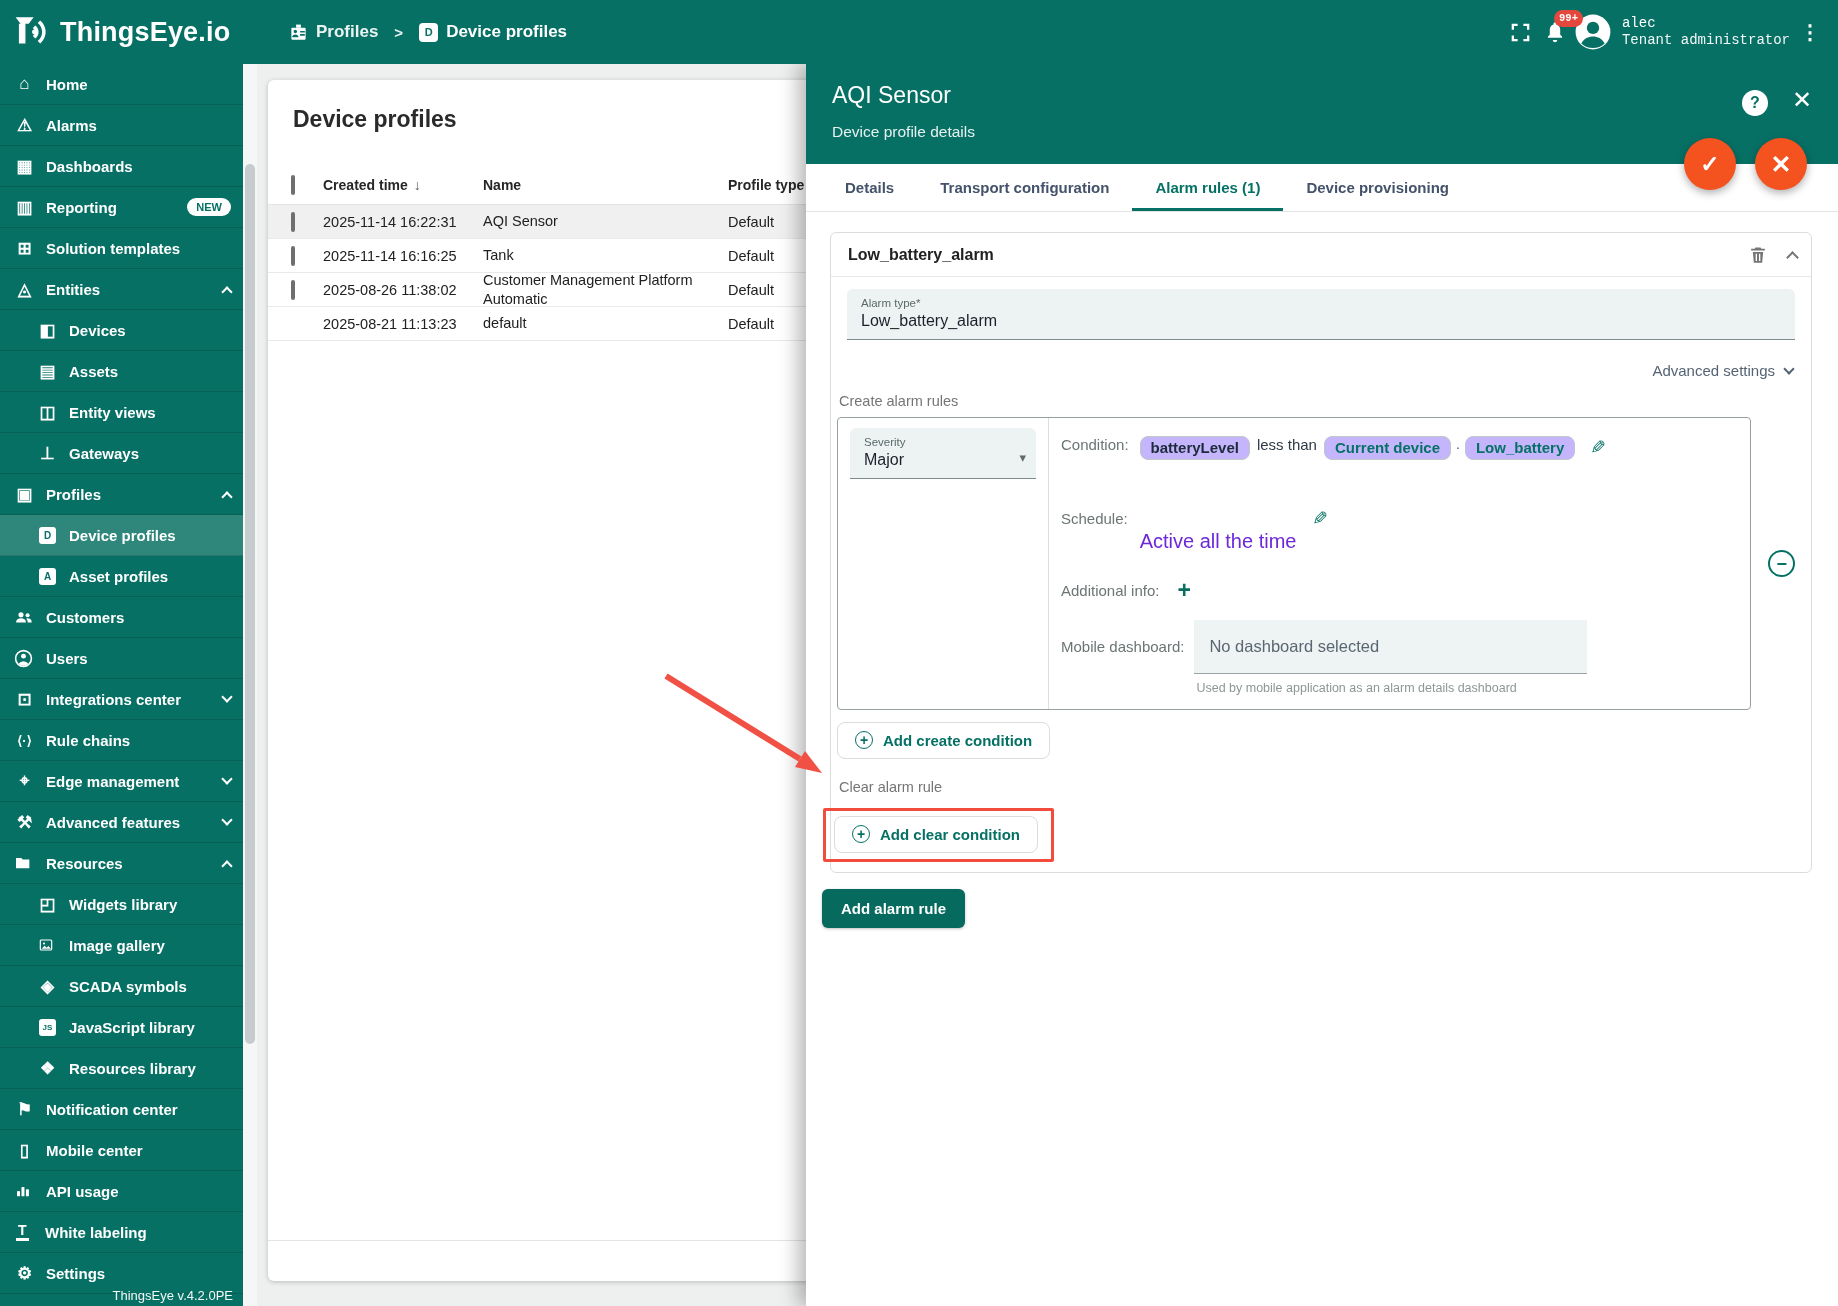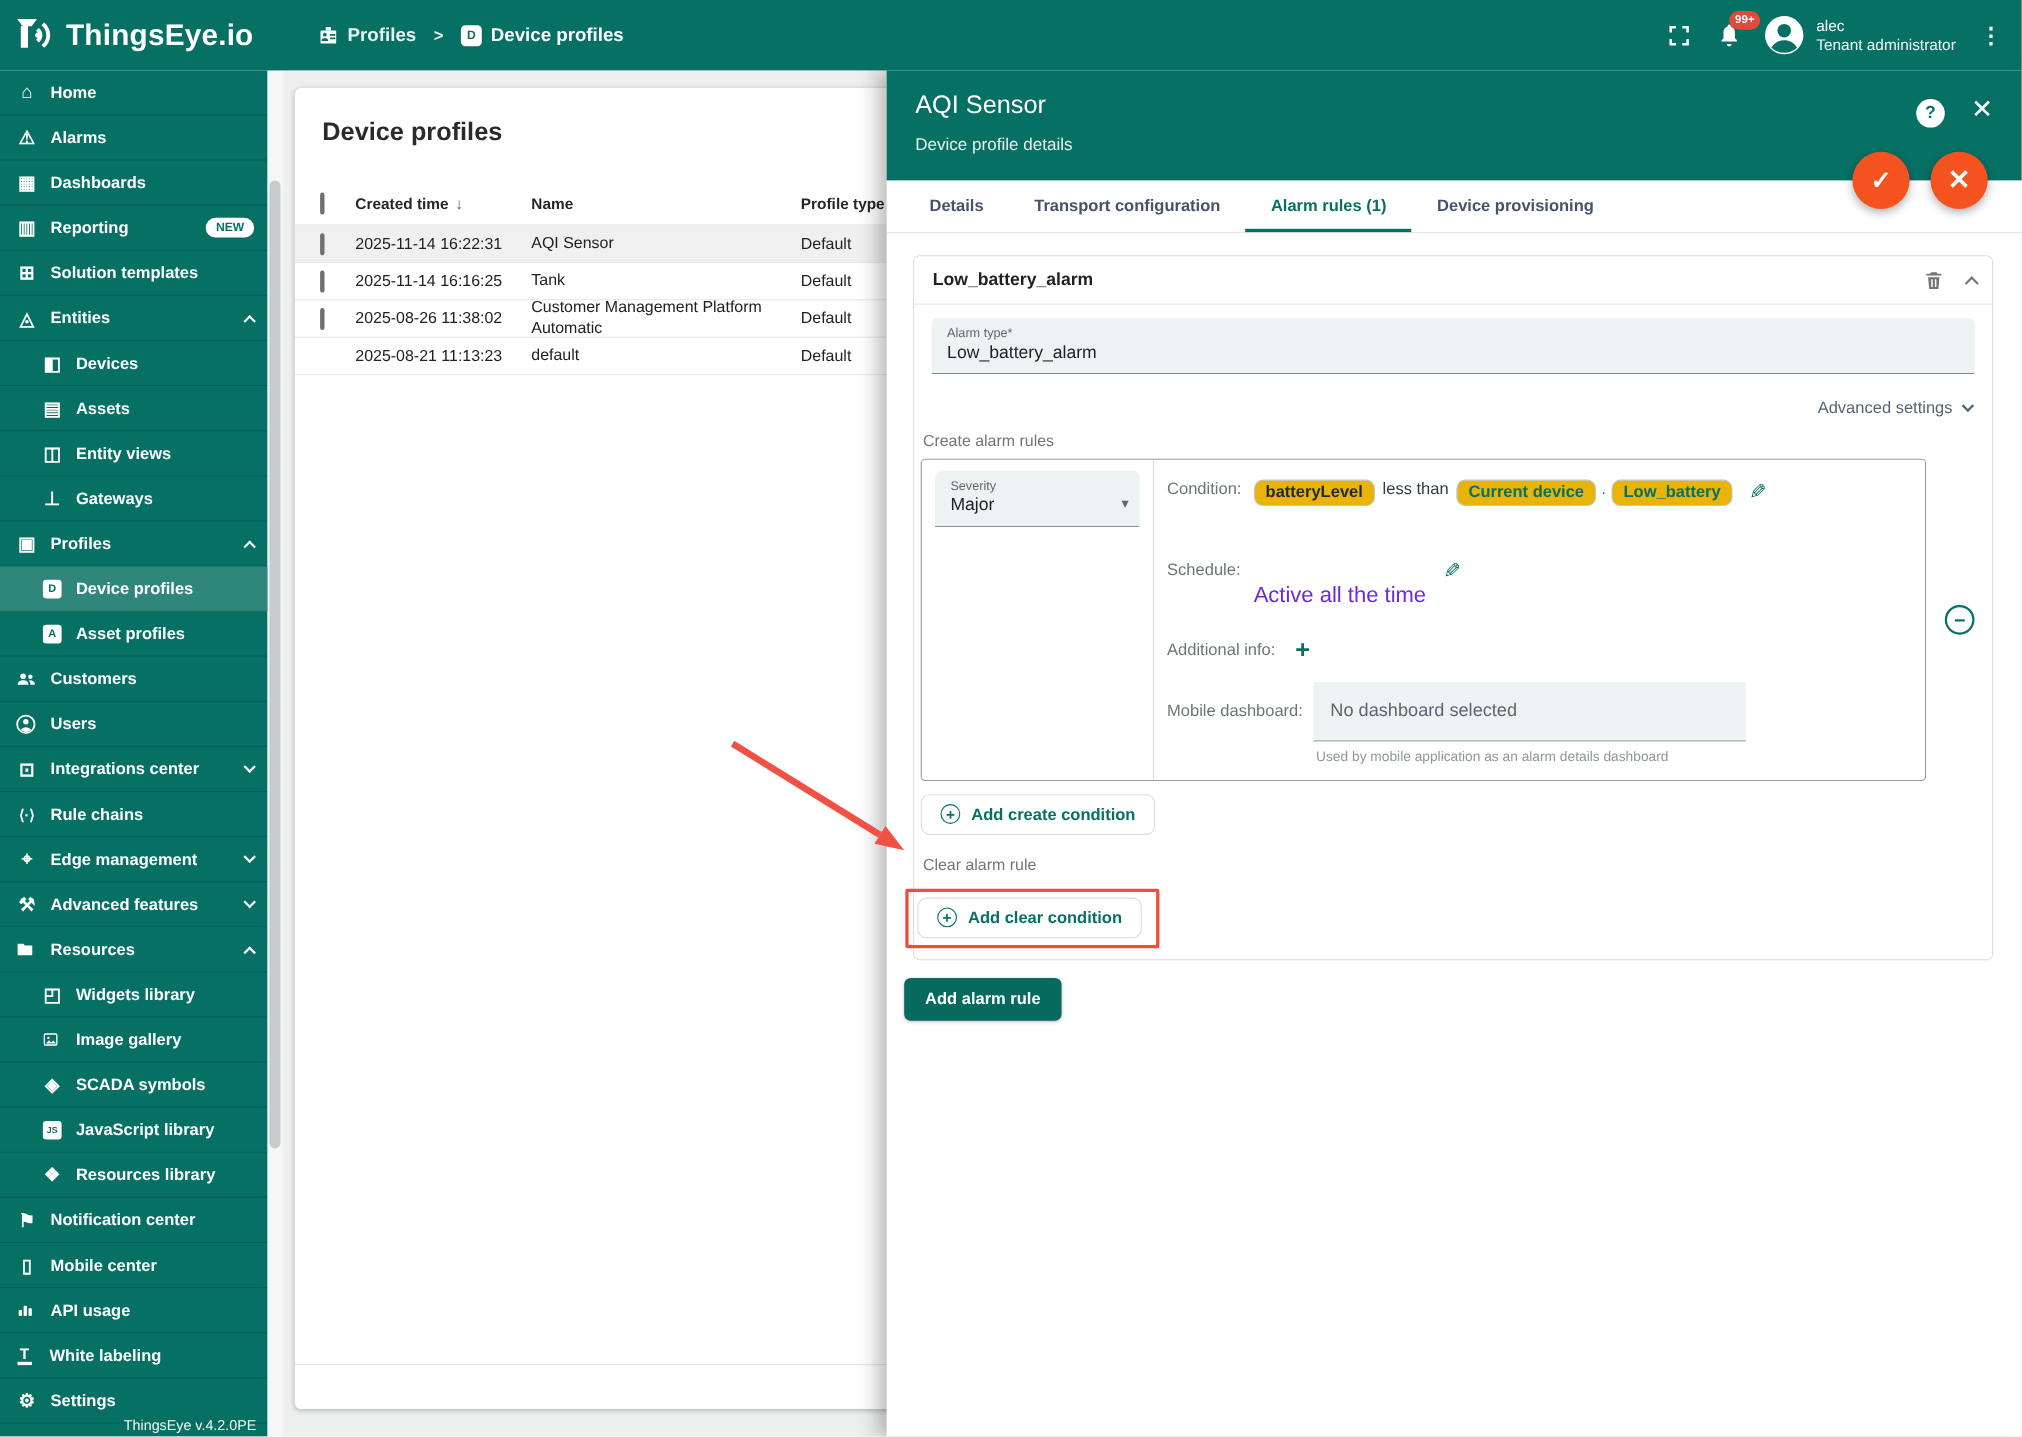--- a/index.html
+++ b/index.html
@@ -9,21 +9,21 @@
   
   .topbar { position:absolute; left:0; top:0; width:1838px; height:64px; background:#077065; display:flex; align-items:center; color:#fff; z-index:30; }
   .logo-wrap { width:243px; display:flex; align-items:center; gap:8px; padding-left:12px; }
   .logo-text { font-size:27px; font-weight:700; letter-spacing:.2px; }
   .crumb { display:flex; align-items:center; gap:10px; margin-left:46px; font-size:17px; }
   .crumb-item { display:flex; align-items:center; gap:8px; cursor:pointer; }
   .crumb-sep { font-size:15px; font-weight:700; opacity:.9; margin:0 6px; }
   .mini-badge { width:19px; height:19px; background:#fff; color:#077065; border-radius:4px; font-size:11px; font-weight:700; display:flex; align-items:center; justify-content:center; }
   .crumb-l1 { font-weight:600; opacity:.92; }
   .crumb-l2 { font-weight:700; }
-  .topbar-right { margin-left:auto; display:flex; align-items:center; gap:16px; padding-right:18px; }
+  .topbar-right { margin-left:auto; display:flex; align-items:center; gap:4px; padding-right:18px;font-family:Liberation Mono, monospace; }
   .icon-btn { position:relative; width:30px; height:30px; display:flex; align-items:center; justify-content:center; cursor:pointer; }
   .notif-badge { position:absolute; top:-7px; right:-13px; background:#e4483c; color:#fff; font-size:10.5px; font-weight:700; border-radius:10px; padding:3px 5px; line-height:1; }
   .user-chip { display:flex; align-items:center; gap:10px; cursor:pointer; }
   .user-text { display:flex; flex-direction:column; line-height:1.25; }
   .user-name { font-size:14px; }
   .user-role { font-size:14px; opacity:.95; }
   .kebab { font-size:20px; font-weight:700; letter-spacing:0; margin-left:6px; cursor:pointer; }
 
   
   .sidebar { position:absolute; left:0; top:64px; width:243px; bottom:0; background:#077065; color:#fff; z-index:20; }
@@ -96,21 +96,21 @@
   .section-label { font-size:14.5px; color:#757575; margin:14px 0 8px 2px; }
 
   .rule-row { display:flex; align-items:center; }
   .rule-box { width:926px; border:1px solid #97a0a0; border-radius:4px; display:flex; min-height:247px; background:#fff; }
   .sev-col { width:211px; border-right:1px solid #d9dede; padding:10px 12px; }
   .sev-field { position:relative; padding-right:26px; }
   .sev-arrow { position:absolute; right:10px; top:22px; color:#5f6a6a; font-size:13px; }
   .rule-col { flex:1; padding:18px 16px 14px 12px; }
   .cond-row { display:flex; align-items:flex-start; flex-wrap:wrap; gap:7px; }
   .inline-label { font-size:15px; color:#6b7575; margin-right:4px; }
-  .chip { border:1.5px solid #c0c9c9; border-radius:8px; padding:2px 10px 3px; font-size:15px; font-weight:700; background:#eab308; }
+  .chip { border:1.5px solid #c0c9c9; border-radius:8px; padding:2px 10px 3px; font-size:15px; font-weight:700; background:#c4b5fd; }
   .chip.key { color:#1c2a3a; }
   .chip.teal { color:#057164; }
   .op-text { font-size:15px; color:#2e3a46; }
   .dot-sep { font-size:14px; color:#4a5555; margin:0 -2px; }
   .pencil { color:#057164; font-size:19px; transform:scaleX(-1); display:inline-block; margin-left:8px; cursor:pointer; }
   .sched-row { display:flex; align-items:center; gap:8px; margin-top:24px; }
   .sched-val { font-size:20px; color:#6d28d9;margin-top:46px; }
   .addinfo-row { display:flex; align-items:center; gap:14px; margin-top:26px; }
   .plus-ic { color:#066f60; font-size:23px; font-weight:700; cursor:pointer; line-height:1; }
   .mobdash-row { display:flex; margin-top:18px; }

